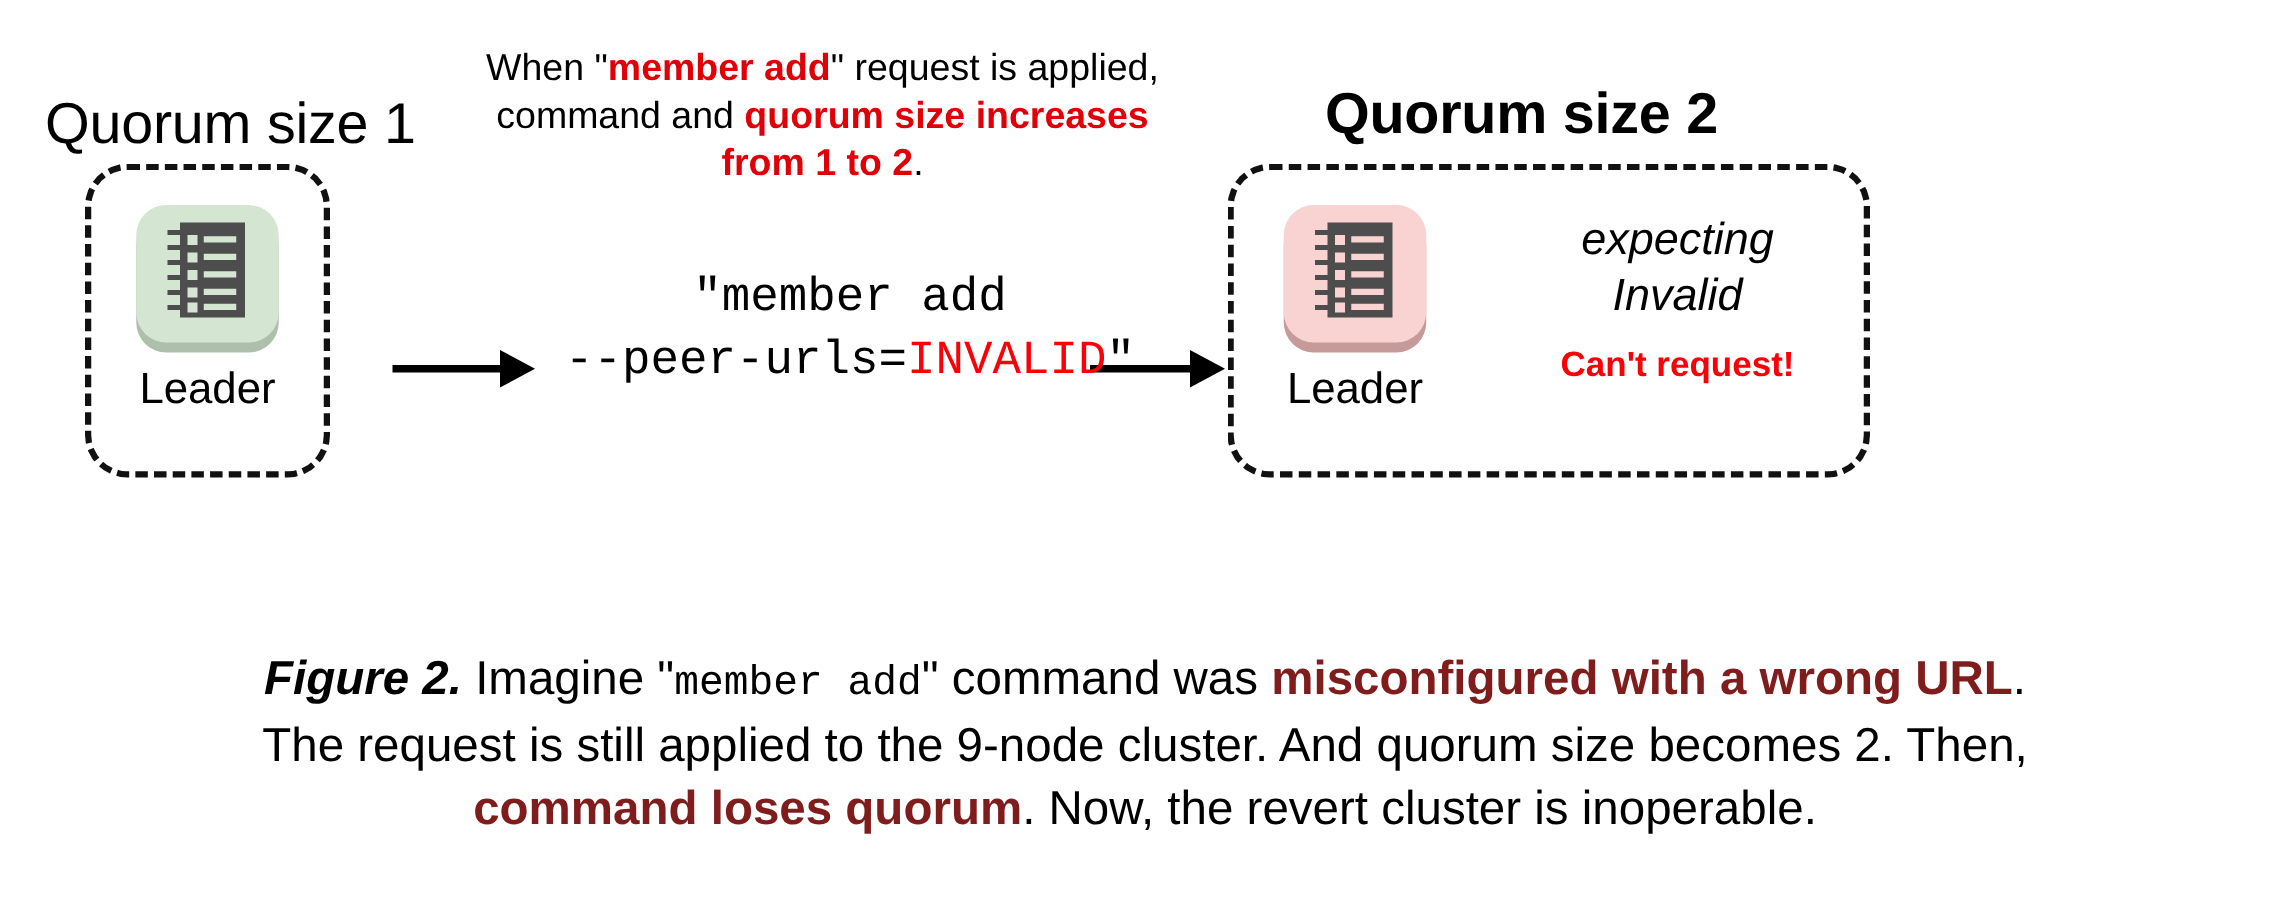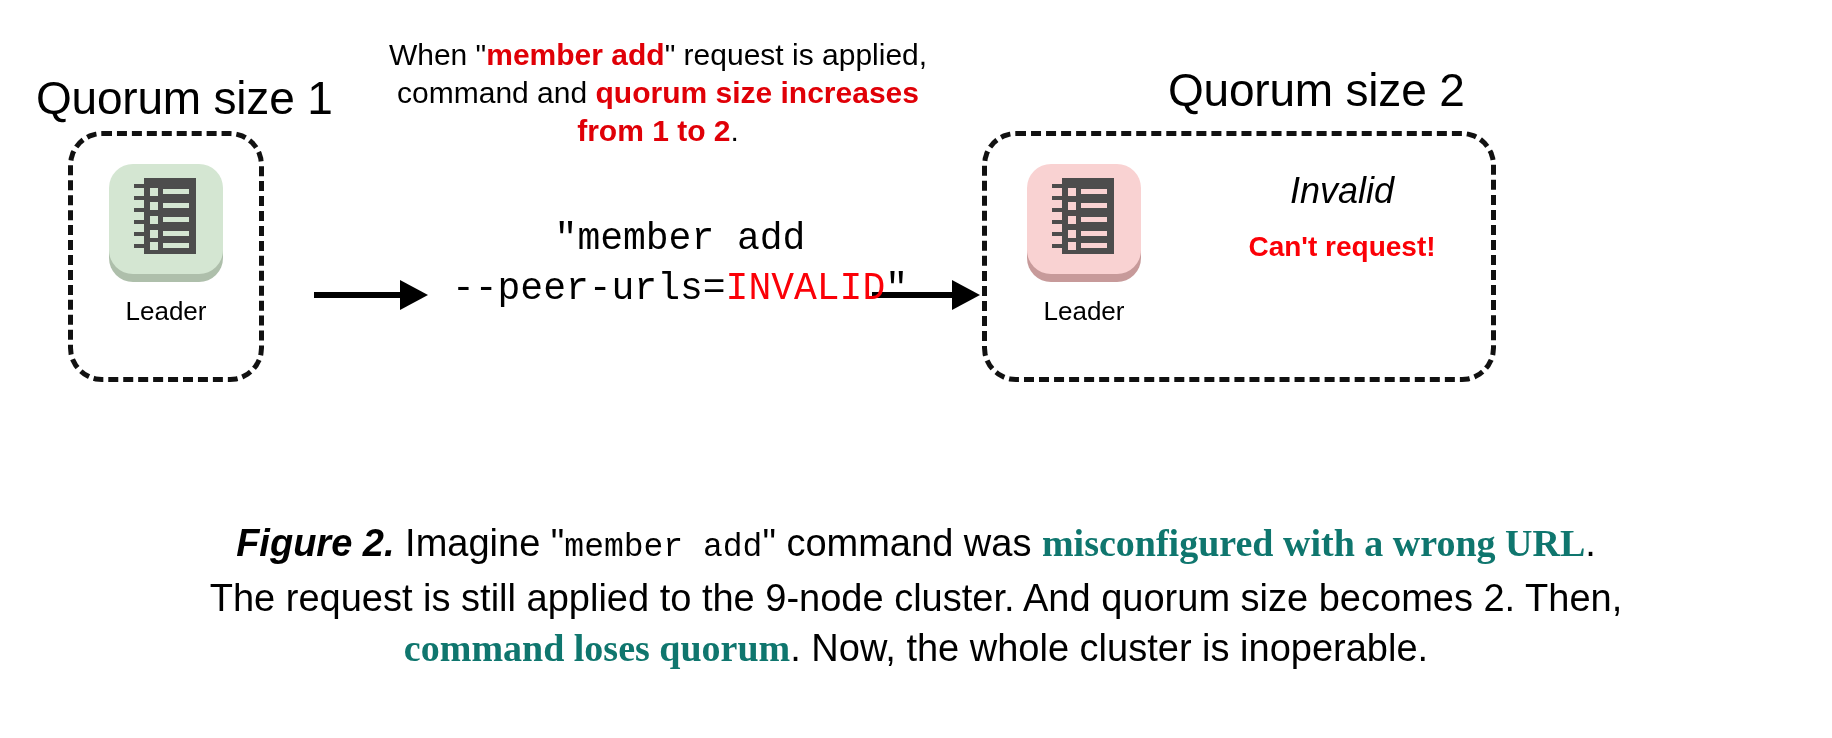--- a/index.html
+++ b/index.html
@@ -36,21 +36,21 @@
 
   .group-title {
     position: absolute;
     font-size: 46px;
     line-height: 40px;
     letter-spacing: -0.2px;
     white-space: nowrap;
     color: #000;
   }
   #left-group-title  { left: 36px;  top: 78px; }
-  #right-group-title { left: 1168px; top: 70px; }
+  #right-group-title { left: 1060px; top: 70px; font-weight: bold; }
 
   
   .node {
     position: absolute;
     width: 132px;
     text-align: center;
   }
   #left-node  { left: 100px;  top: 160px; }
   #right-node { left: 1018px; top: 160px; }
 
@@ -113,21 +113,21 @@
   .ledger .line {
     position: absolute;
     left: 29px;
     width: 26px;
     height: 5px;
   }
   .green-ink .dot, .green-ink .line { background: #d4e6d2; }
   .pink-ink  .dot, .pink-ink  .line { background: #f9d2d2; }
 
   .node-label {
-    font-size: 26px;
+    font-size: 35px;
     line-height: 42px;
     margin-top: 8px;
     color: #000;
     white-space: nowrap;
   }
 
   
   #right-note {
     position: absolute;
     left: 1206px;
@@ -215,21 +215,21 @@
     text-align: center;
     font-family: "Liberation Sans Narrow", "Liberation Sans", sans-serif;
     font-size: 38px;
     line-height: 50px;
     color: #000;
   }
   #caption .fig-label {
     font-style: italic;
     font-weight: bold;
   }
-  #caption .hl { color: #0f766e; font-weight: bold; font-family: Liberation Serif, serif; }
+  #caption .hl { color: #7f1d1d; font-weight: bold; }
   #caption .mono-inline {
     font-family: "Liberation Mono", "DejaVu Sans Mono", monospace;
     font-size: 33px;
     font-weight: normal;
   }
   #caption .cap-line { white-space: nowrap; }
 </style>
 </head>
 <body>
 
@@ -311,25 +311,26 @@
         <div class="dot" style="top:52px;"></div>
         <div class="line" style="top:53px;"></div>
         <div class="dot" style="top:64px;"></div>
         <div class="line" style="top:65px;"></div>
       </div>
     </div>
     <div class="node-label">Leader</div>
   </div>
 
   <div id="right-note">
+    <div class="note-line">expecting</div>
     <div class="note-line">Invalid</div>
     <div class="note-warning">Can't request!</div>
   </div>
 
   <div id="caption">
     <div class="cap-line"><span class="fig-label">Figure 2.</span><span> Imagine "</span><span class="mono-inline">member add</span><span>" command was </span><span class="hl">misconfigured with a wrong URL</span><span>.</span></div>
 
     <div class="cap-line">The request is still applied to the 9-node cluster. And quorum size becomes 2. Then,</div>
 
-    <div class="cap-line"><span class="hl">command loses quorum</span><span>. Now, the whole cluster is inoperable.</span></div>
+    <div class="cap-line"><span class="hl">command loses quorum</span><span>. Now, the revert cluster is inoperable.</span></div>
   </div>
 
 </div>
 
 </body></html>

